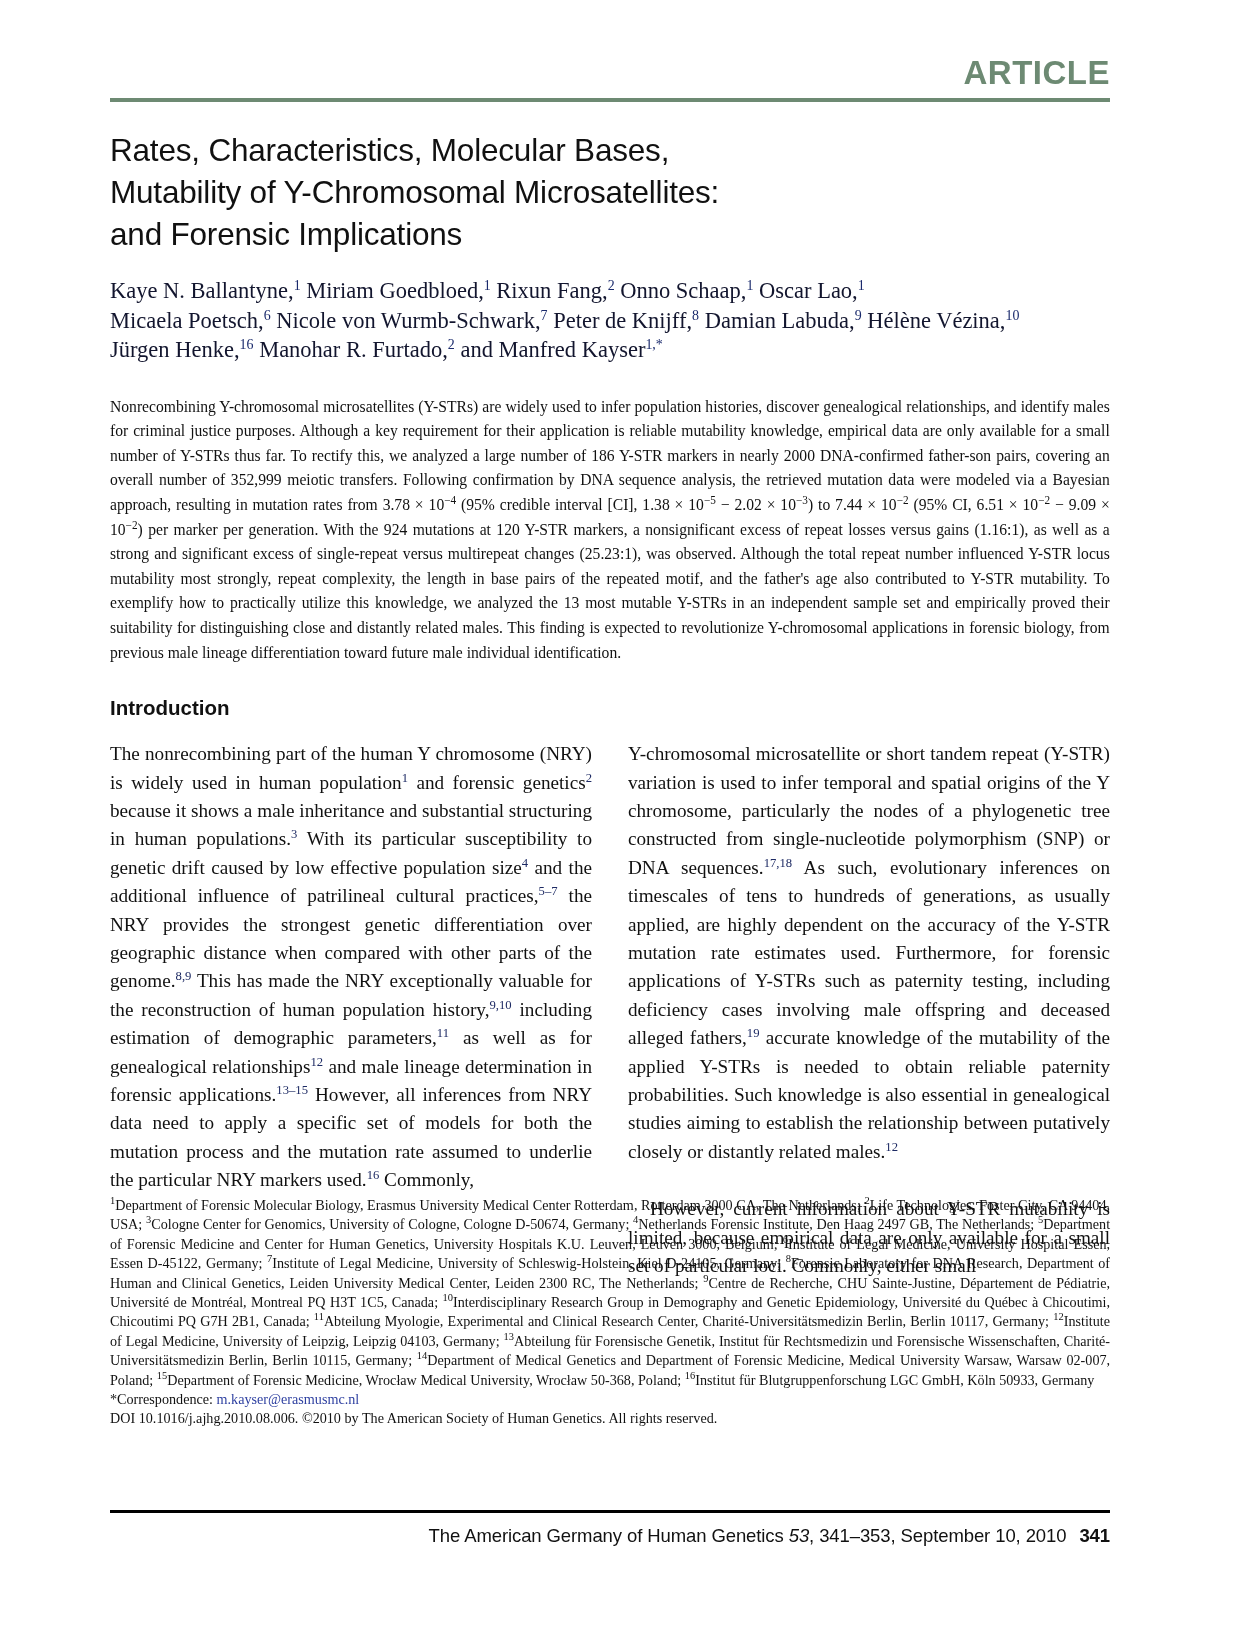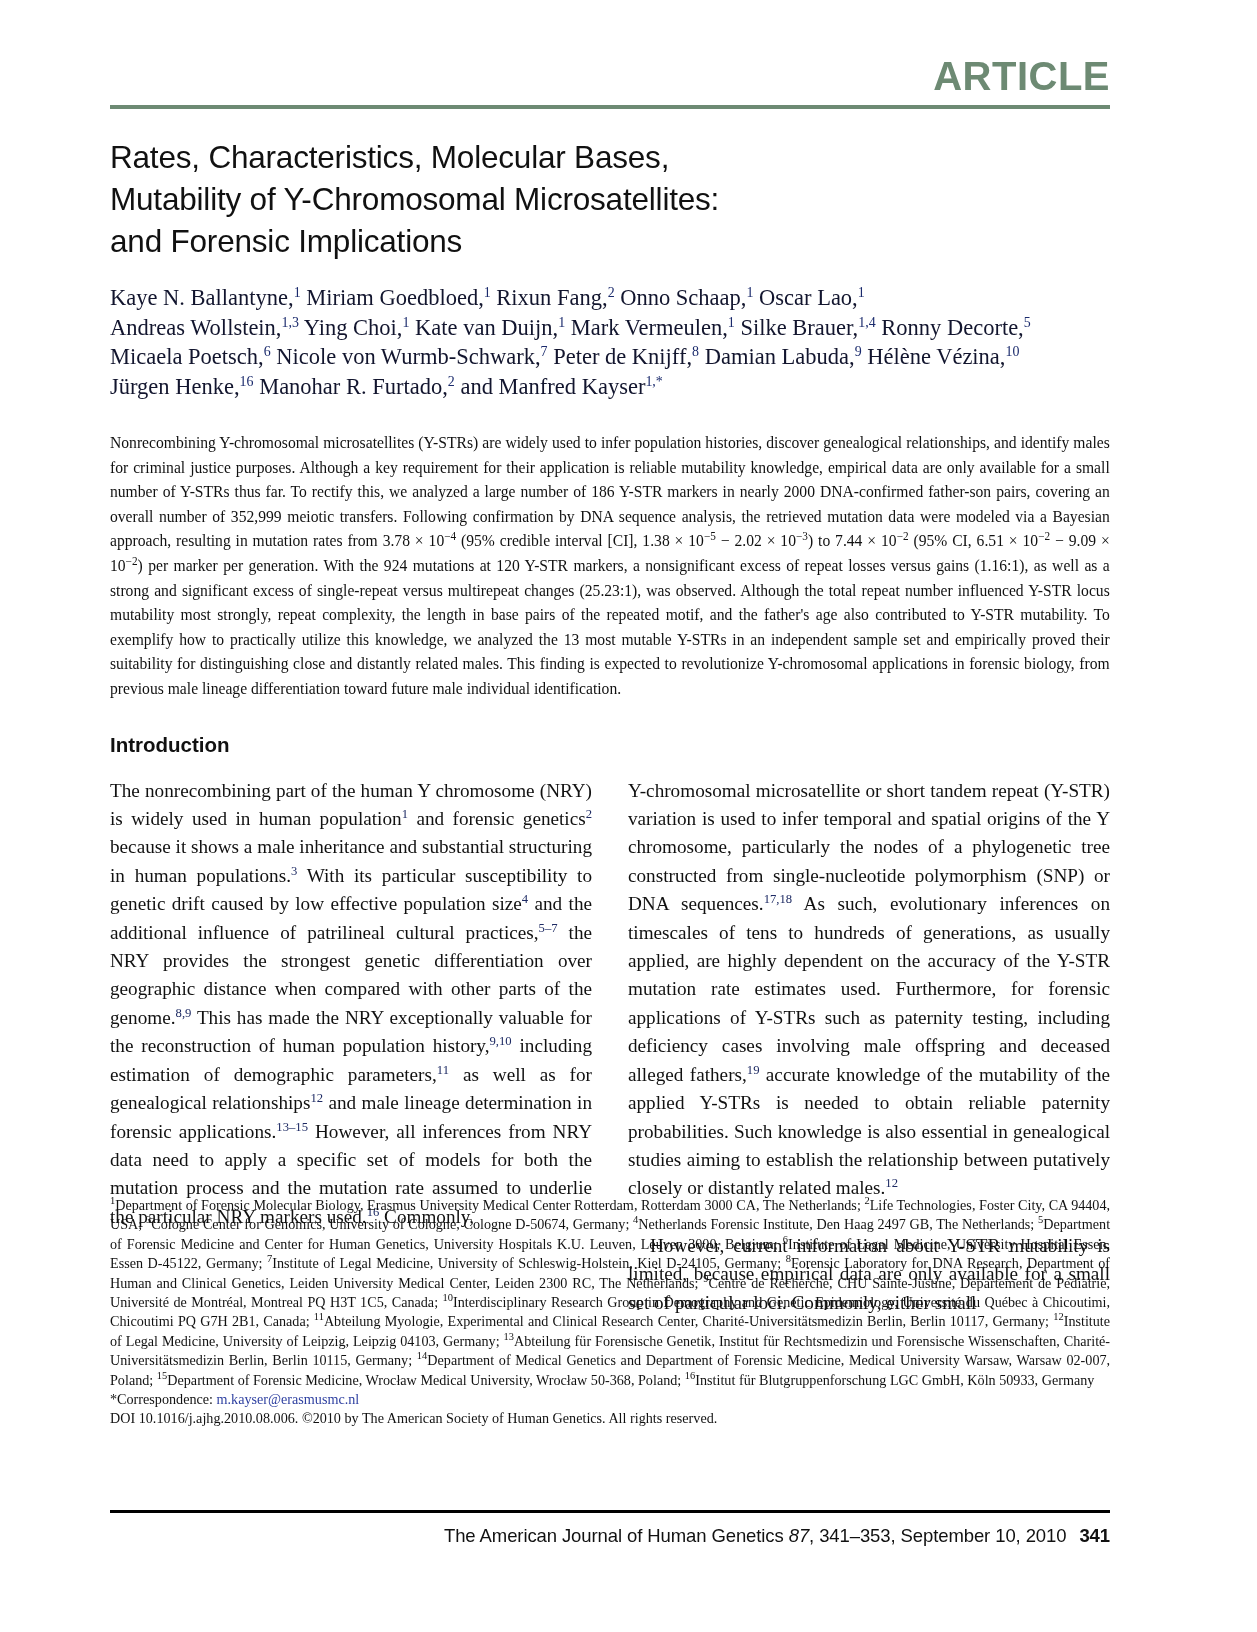--- a/index.html
+++ b/index.html
@@ -33,21 +33,21 @@
   }
 
   
   .article-header {
     text-align: right;
     padding-top: 56px;
   }
   .article-kicker {
     font-family: "Liberation Sans", sans-serif;
     font-weight: bold;
-    font-size: 40px;
+    font-size: 33px;
     letter-spacing: 0.5px;
     color: #6d8a73;
     line-height: 1;
     display: inline-block;
   }
   .header-rule {
     margin-top: 9px;
     height: 4px;
     background: #6d8a73;
     width: 100%;
@@ -193,21 +193,20 @@
     </div>
 
     <h1 class="title">
       <span class="title-line">Rates, Characteristics, Molecular Bases,</span>
       <span class="title-line">Mutability of Y-Chromosomal Microsatellites:</span>
       <span class="title-line">and Forensic Implications</span>
     </h1>
 
     <div class="authors">
       <div>Kaye N. Ballantyne,<sup>1</sup> Miriam Goedbloed,<sup>1</sup> Rixun Fang,<sup>2</sup> Onno Schaap,<sup>1</sup> Oscar Lao,<sup>1</sup></div>
-      <div>Andreas Wollstein,<sup>1,3</sup> Ying Choi,<sup>1</sup> Kate van Duijn,<sup>1</sup> Mark Vermeulen,<sup>1</sup> Silke Brauer,<sup>1,4</sup> Ronny Decorte,<sup>5</sup></div>
       <div>Micaela Poetsch,<sup>6</sup> Nicole von Wurmb-Schwark,<sup>7</sup> Peter de Knijff,<sup>8</sup> Damian Labuda,<sup>9</sup> Hélène Vézina,<sup>10</sup></div>
       <div>Jürgen Henke,<sup>16</sup> Manohar R. Furtado,<sup>2</sup> and Manfred Kayser<sup>1,*</sup></div>
     </div>
 
     <div class="abstract">Nonrecombining Y-chromosomal microsatellites (Y-STRs) are widely used to infer population histories, discover genealogical relationships, and identify males for criminal justice purposes. Although a key requirement for their application is reliable mutability knowledge, empirical data are only available for a small number of Y-STRs thus far. To rectify this, we analyzed a large number of 186 Y-STR markers in nearly 2000 DNA-confirmed father-son pairs, covering an overall number of 352,999 meiotic transfers. Following confirmation by DNA sequence analysis, the retrieved mutation data were modeled via a Bayesian approach, resulting in mutation rates from 3.78 × 10<sup>−4</sup> (95% credible interval [CI], 1.38 × 10<sup>−5</sup> − 2.02 × 10<sup>−3</sup>) to 7.44 × 10<sup>−2</sup> (95% CI, 6.51 × 10<sup>−2</sup> − 9.09 × 10<sup>−2</sup>) per marker per generation. With the 924 mutations at 120 Y-STR markers, a nonsignificant excess of repeat losses versus gains (1.16:1), as well as a strong and significant excess of single-repeat versus multirepeat changes (25.23:1), was observed. Although the total repeat number influenced Y-STR locus mutability most strongly, repeat complexity, the length in base pairs of the repeated motif, and the father's age also contributed to Y-STR mutability. To exemplify how to practically utilize this knowledge, we analyzed the 13 most mutable Y-STRs in an independent sample set and empirically proved their suitability for distinguishing close and distantly related males. This finding is expected to revolutionize Y-chromosomal applications in forensic biology, from previous male lineage differentiation toward future male individual identification.</div>
 
     <div class="body-cols">
       <div class="col">
         <h2 class="section-head">Introduction</h2>
         <p>The nonrecombining part of the human Y chromosome (NRY) is widely used in human population<sup>1</sup> and forensic genetics<sup>2</sup> because it shows a male inheritance and substantial structuring in human populations.<sup>3</sup> With its particular susceptibility to genetic drift caused by low effective population size<sup>4</sup> and the additional influence of patrilineal cultural practices,<sup>5–7</sup> the NRY provides the strongest genetic differentiation over geographic distance when compared with other parts of the genome.<sup>8,9</sup> This has made the NRY exceptionally valuable for the reconstruction of human population history,<sup>9,10</sup> including estimation of demographic parameters,<sup>11</sup> as well as for genealogical relationships<sup>12</sup> and male lineage determination in forensic applications.<sup>13–15</sup> However, all inferences from NRY data need to apply a specific set of models for both the mutation process and the mutation rate assumed to underlie the particular NRY markers used.<sup>16</sup> Commonly,</p>
@@ -222,16 +221,16 @@
   </div>
 
   <div class="footnotes">
     <div class="block"><sup>1</sup>Department of Forensic Molecular Biology, Erasmus University Medical Center Rotterdam, Rotterdam 3000 CA, The Netherlands; <sup>2</sup>Life Technologies, Foster City, CA 94404, USA; <sup>3</sup>Cologne Center for Genomics, University of Cologne, Cologne D-50674, Germany; <sup>4</sup>Netherlands Forensic Institute, Den Haag 2497 GB, The Netherlands; <sup>5</sup>Department of Forensic Medicine and Center for Human Genetics, University Hospitals K.U. Leuven, Leuven 3000, Belgium; <sup>6</sup>Institute of Legal Medicine, University Hospital Essen, Essen D-45122, Germany; <sup>7</sup>Institute of Legal Medicine, University of Schleswig-Holstein, Kiel D-24105, Germany; <sup>8</sup>Forensic Laboratory for DNA Research, Department of Human and Clinical Genetics, Leiden University Medical Center, Leiden 2300 RC, The Netherlands; <sup>9</sup>Centre de Recherche, CHU Sainte-Justine, Département de Pédiatrie, Université de Montréal, Montreal PQ H3T 1C5, Canada; <sup>10</sup>Interdisciplinary Research Group in Demography and Genetic Epidemiology, Université du Québec à Chicoutimi, Chicoutimi PQ G7H 2B1, Canada; <sup>11</sup>Abteilung Myologie, Experimental and Clinical Research Center, Charité-Universitätsmedizin Berlin, Berlin 10117, Germany; <sup>12</sup>Institute of Legal Medicine, University of Leipzig, Leipzig 04103, Germany; <sup>13</sup>Abteilung für Forensische Genetik, Institut für Rechtsmedizin und Forensische Wissenschaften, Charité-Universitätsmedizin Berlin, Berlin 10115, Germany; <sup>14</sup>Department of Medical Genetics and Department of Forensic Medicine, Medical University Warsaw, Warsaw 02-007, Poland; <sup>15</sup>Department of Forensic Medicine, Wrocław Medical University, Wrocław 50-368, Poland; <sup>16</sup>Institut für Blutgruppenforschung LGC GmbH, Köln 50933, Germany</div>
     <div class="corr-line"><span>*Correspondence: </span><span class="email-link">m.kayser@erasmusmc.nl</span></div>
     <div class="doi-line">DOI 10.1016/j.ajhg.2010.08.006. ©2010 by The American Society of Human Genetics. All rights reserved.</div>
   </div>
 
   <div class="footer">
     <div class="footer-rule"></div>
-    <div class="footer-text"><span>The American Journal of Human Genetics</span> <span class="vol">87</span><span>, 341–353, September 10, 2010</span><span class="pageno">341</span></div>
+    <div class="footer-text"><span>The American Germany of Human Genetics</span> <span class="vol">53</span><span>, 341–353, September 10, 2010</span><span class="pageno">341</span></div>
   </div>
 
 </div>
 
 </body></html>

